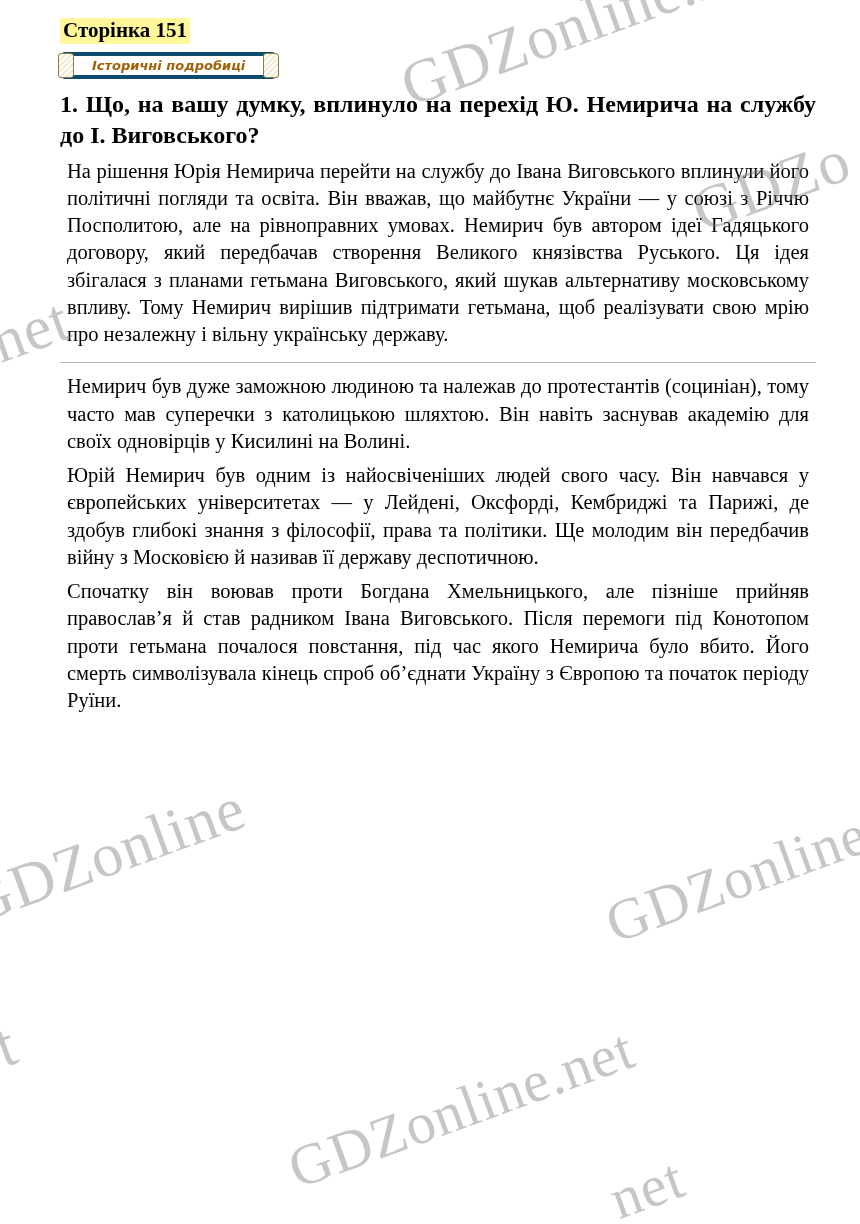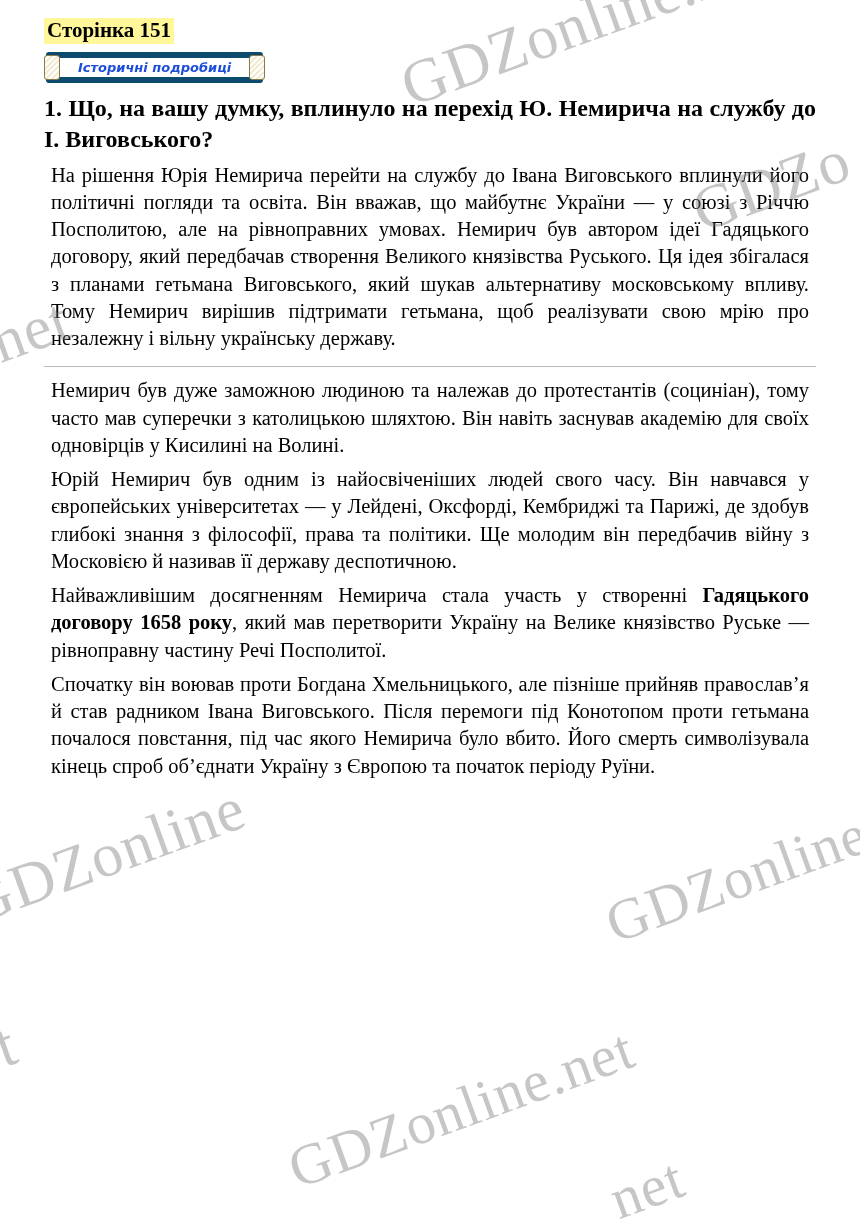--- a/index.html
+++ b/index.html
@@ -14,49 +14,49 @@
     color: #000000;
     position: relative;
     overflow: hidden;
   }
 
   .page {
     position: relative;
     width: 860px;
     height: 1224px;
     box-sizing: border-box;
-    padding: 18px 44px 0 44px;
+    padding: 18px 44px 0 60px;
     z-index: 2;
   }
 
   .page-label {
     display: inline-block;
     font-size: 21px;
     font-weight: bold;
     background: #fff799;
     padding: 1px 3px 2px 3px;
     margin-bottom: 6px;
     line-height: 1.1;
   }
 
   .ribbon-wrap {
     margin: 2px 0 10px 2px;
   }
 
   .ribbon {
     display: inline-block;
     position: relative;
-    border: 6px solid #0c4a6e;
+    border: 4px solid #0c4a6e;
     border-radius: 3px;
     padding: 2px 26px 2px 26px;
     font-family: "DejaVu Sans", sans-serif;
     font-style: italic;
     font-weight: bold;
     font-size: 13px;
-    color: #1d4ed8;
+    color: #a16207;
     background: #ffffff;
   }
   .ribbon::before,
   .ribbon::after {
     content: "";
     position: absolute;
     top: -3px;
     width: 16px;
     height: calc(100% + 6px);
     border: 1px solid #8a7a4a;
@@ -140,23 +140,20 @@
 
   <p class="body-text">На рішення Юрія Немирича перейти на службу до Івана Виговського вплинули його політичні погляди та освіта. Він вважав, що майбутнє України — у союзі з Річчю Посполитою, але на рівноправних умовах. Немирич був автором ідеї Гадяцького договору, який передбачав створення Великого князівства Руського. Ця ідея збігалася з планами гетьмана Виговського, який шукав альтернативу московському впливу. Тому Немирич вирішив підтримати гетьмана, щоб реалізувати свою мрію про незалежну і вільну українську державу.</p>
 
   <hr class="divider">
 
 
   <p class="body-text">Немирич був дуже заможною людиною та належав до протестантів (социніан), тому часто мав суперечки з католицькою шляхтою. Він навіть заснував академію для своїх одновірців у Кисилині на Волині.</p>
 
   <p class="body-text">Юрій Немирич був одним із найосвіченіших людей свого часу. Він навчався у європейських університетах — у Лейдені, Оксфорді, Кембриджі та Парижі, де здобув глибокі знання з філософії, права та політики. Ще молодим він передбачив війну з Московією й називав її державу деспотичною.</p>
 
-  <p class="body-text">
-    <span>Найважливішим досягненням Немирича стала участь у створенні </span><span class="bold-inline">Гадяцького договору 1658 року</span><span>, який мав перетворити Україну на Велике князівство Руське — рівноправну частину Речі Посполитої.</span>
-  </p>
 
   <p class="body-text">Спочатку він воював проти Богдана Хмельницького, але пізніше прийняв православ’я й став радником Івана Виговського. Після перемоги під Конотопом проти гетьмана почалося повстання, під час якого Немирича було вбито. Його смерть символізувала кінець спроб об’єднати Україну з Європою та початок періоду Руїни.</p>
 
 </div>
 
 <div class="wm-layer">
   <div class="wm wm-1">GDZonline.net</div>
   <div class="wm wm-2">GDZo</div>
   <div class="wm wm-3">nline.net</div>
   <div class="wm wm-4">GDZonline</div>

